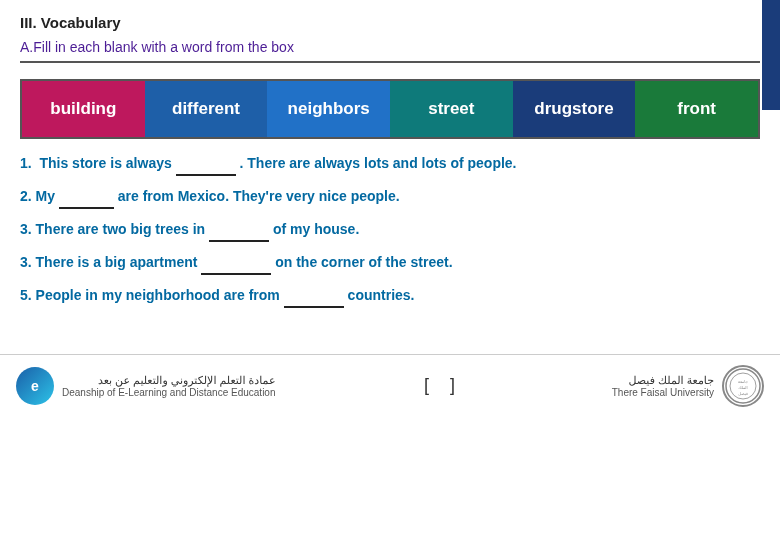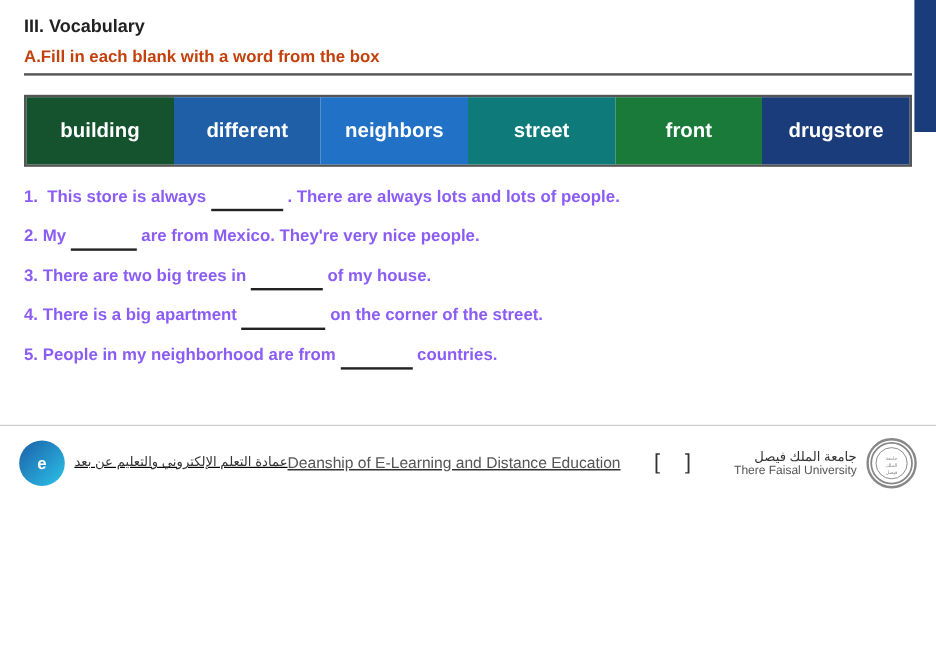--- a/index.html
+++ b/index.html
@@ -36,22 +36,22 @@
 
     .section-title {
       font-size: 15px;
       font-weight: bold;
       color: #222;
       margin-bottom: 8px;
     }
 
     .instruction {
       font-size: 14px;
-      font-weight: bold;
-      color: #c2410c;
+      font-weight: normal;
+      color: #4c1d95;
       margin-bottom: 10px;
       border-bottom: 2px solid #555;
       padding-bottom: 6px;
     }
 
     
     .word-box-row {
       display: flex;
       flex-direction: row;
       align-items: center;
@@ -62,36 +62,36 @@
 
     .word-box {
       flex: 1;
       padding: 18px 10px;
       text-align: center;
       font-size: 17px;
       font-weight: bold;
       color: #fff;
     }
 
-    .word-box.blue-dark { background: #14532d; }
+    .word-box.blue-dark { background: #be185d; }
     .word-box.blue-mid  { background: #1e5fa8; }
     .word-box.blue-light{ background: #2171c7; }
     .word-box.teal      { background: #0e7a7a; }
     .word-box.green     { background: #1a7a3a; }
     .word-box.blue-navy { background: #1a3c7a; }
 
     
     .questions {
       padding: 0 20px;
     }
 
     .question {
       font-size: 14px;
       font-weight: bold;
-      color: #8b5cf6;
+      color: #0369a1;
       margin-bottom: 10px;
       line-height: 1.5;
     }
 
     .blank {
       border-bottom: 2px solid #222;
       display: inline-block;
       min-width: 55px;
     }
 
@@ -124,33 +124,32 @@
       display: flex;
       align-items: center;
       justify-content: center;
       color: #fff;
       font-weight: bold;
       font-size: 14px;
     }
 
     .footer-text {
       display: flex;
-      flex-direction: row;
-      text-decoration: underline;
+      flex-direction: column;
     }
 
     .footer-arabic {
       font-size: 11px;
       color: #333;
       text-align: right;
       direction: rtl;
     }
 
     .footer-english {
-      font-size: 13px;
+      font-size: 10px;
       color: #555;
     }
 
     .footer-brackets {
       font-size: 18px;
       color: #333;
       letter-spacing: 8px;
     }
 
     .footer-right {
@@ -200,22 +199,22 @@
   <div class="header">
     <div class="section-title">III. Vocabulary</div>
     <div class="instruction">A.Fill in each blank with a word from the box</div>
   </div>
 
   <div class="word-box-row">
     <div class="word-box blue-dark">building</div>
     <div class="word-box blue-mid">different</div>
     <div class="word-box blue-light">neighbors</div>
     <div class="word-box teal">street</div>
+    <div class="word-box blue-navy">drugstore</div>
     <div class="word-box green">front</div>
-    <div class="word-box blue-navy">drugstore</div>
   </div>
 
   <div class="questions">
 
     <div class="question">
       <span>1. &nbsp;This store is always </span>
       <span class="blank" style="min-width:60px;">&nbsp;&nbsp;&nbsp;&nbsp;&nbsp;&nbsp;&nbsp;</span>
       <span>. There are always lots and lots of people.</span>
     </div>
 
@@ -225,21 +224,21 @@
       <span>are from Mexico. They're very nice people.</span>
     </div>
 
     <div class="question">
       <span>3. There are two big trees in </span>
       <span class="blank" style="min-width:60px;">&nbsp;&nbsp;&nbsp;&nbsp;&nbsp;&nbsp;&nbsp;</span>
       <span>of my house.</span>
     </div>
 
     <div class="question">
-      <span>4. There is a big apartment</span>
+      <span>3. There is a big apartment</span>
       <span class="blank" style="min-width:70px;">&nbsp;&nbsp;&nbsp;&nbsp;&nbsp;&nbsp;&nbsp;&nbsp;</span>
       <span> on the corner of the street.</span>
     </div>
 
     <div class="question">
       <span>5. People in my neighborhood are from </span>
       <span class="blank" style="min-width:60px;">&nbsp;&nbsp;&nbsp;&nbsp;&nbsp;&nbsp;&nbsp;</span>
       <span> countries.</span>
     </div>
 

